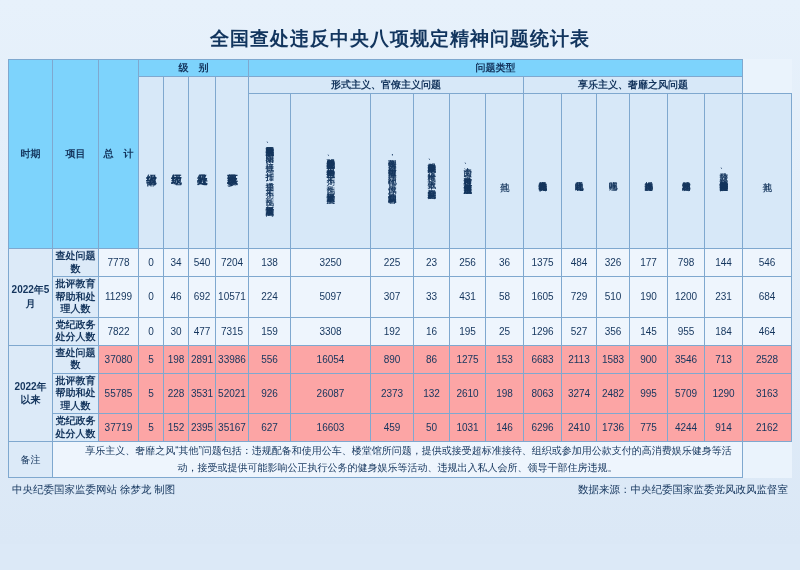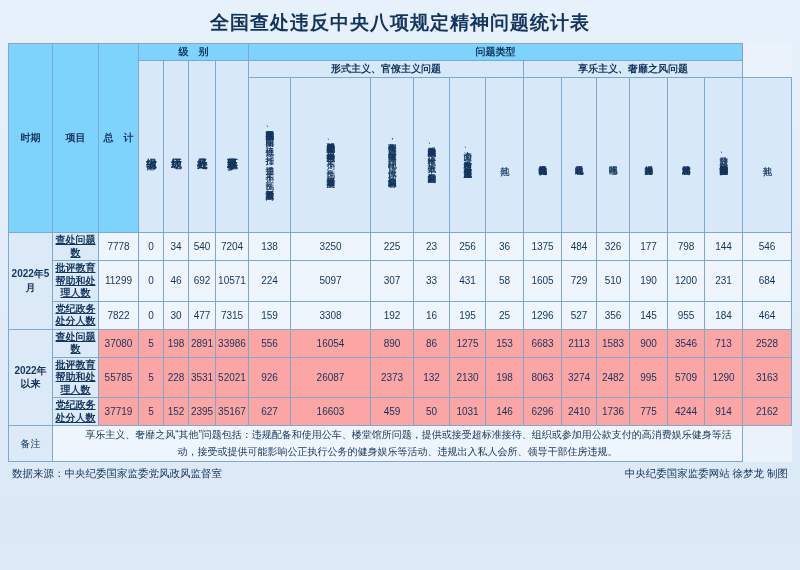--- a/index.html
+++ b/index.html
@@ -6,21 +6,21 @@
   body{
     width:800px;height:570px;
     background:#dce9f7;
     font-family:"Liberation Sans","DejaVu Sans",sans-serif;
     color:#1b3a66;
     overflow:hidden;
   }
   .page{
     width:800px;height:544px;
     box-sizing:border-box;
-    padding:6px 8px 0 8px;
+    padding:22px 8px 0 8px;
     background:linear-gradient(#e7f1fb,#dbe8f6);
     position:relative;
   }
   .title{
     text-align:center;
     font-size:19px;
     font-weight:bold;
     letter-spacing:1px;
     color:#12355e;
     padding:4px 0 7px 0;
@@ -64,21 +64,20 @@
     color:#14355d;
   }
   .vtext.bold{font-weight:bold;font-size:10.5px;}
   .vtext.small{font-size:8.6px;}
   .rowhdr{
     background:#dceaf8;
     font-weight:bold;
     font-size:10.5px;
     line-height:1.25;
     width:46px;
-    text-decoration:underline;
   }
   .period{
     background:#dceaf8;
     font-weight:bold;
     font-size:11px;
     line-height:1.35;
     width:44px;
   }
   .num{background:#eef5fd;font-size:11px;}
   .num.alt{background:#fca5a5;}
@@ -257,21 +256,21 @@
           <td class="rowhdr">批评教育帮助和处理人数</td>
           <td class="num alt">55785</td>
           <td class="num alt">5</td>
           <td class="num alt">228</td>
           <td class="num alt">3531</td>
           <td class="num alt">52021</td>
           <td class="num alt">926</td>
           <td class="num alt">26087</td>
           <td class="num alt">2373</td>
           <td class="num alt">132</td>
-          <td class="num alt">2130</td>
+          <td class="num alt">2610</td>
           <td class="num alt">198</td>
           <td class="num alt">8063</td>
           <td class="num alt">3274</td>
           <td class="num alt">2482</td>
           <td class="num alt">995</td>
           <td class="num alt">5709</td>
           <td class="num alt">1290</td>
           <td class="num alt">3163</td>
         </tr>
         <tr>
@@ -298,16 +297,16 @@
       </tbody>
     <tfoot>
       <tr>
         <td class="note-label">备注</td>
         <td class="note-body" colspan="18">享乐主义、奢靡之风“其他”问题包括：违规配备和使用公车、楼堂馆所问题，提供或接受超标准接待、组织或参加用公款支付的高消费娱乐健身等活动，接受或提供可能影响公正执行公务的健身娱乐等活动、违规出入私人会所、领导干部住房违规。</td>
       </tr>
     </tfoot>
   </table>
 
   <div class="footer">
+    <span>中央纪委国家监委网站 徐梦龙 制图</span>
     <span>数据来源：中央纪委国家监委党风政风监督室</span>
-    <span>中央纪委国家监委网站 徐梦龙 制图</span>
   </div>
 </div>
 
 </body></html>

